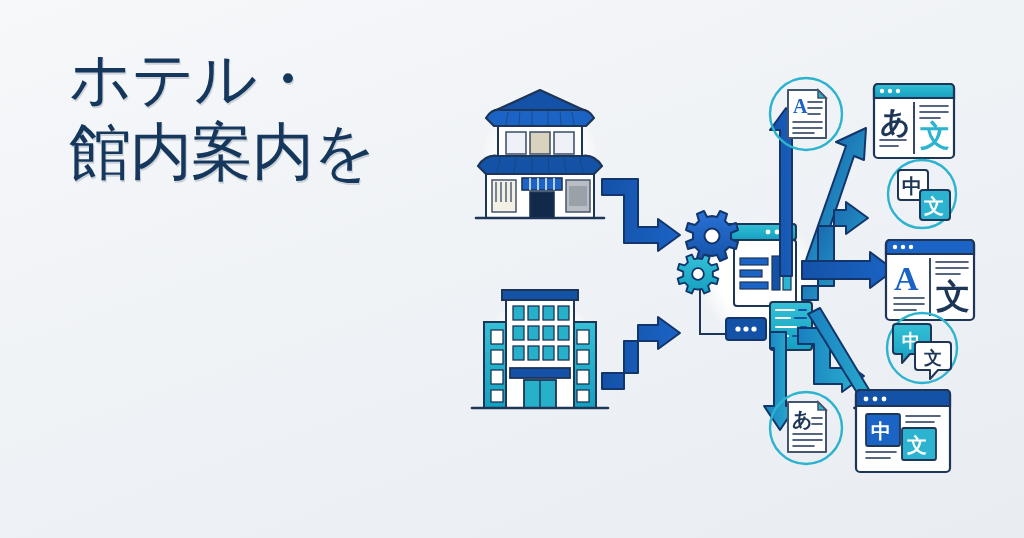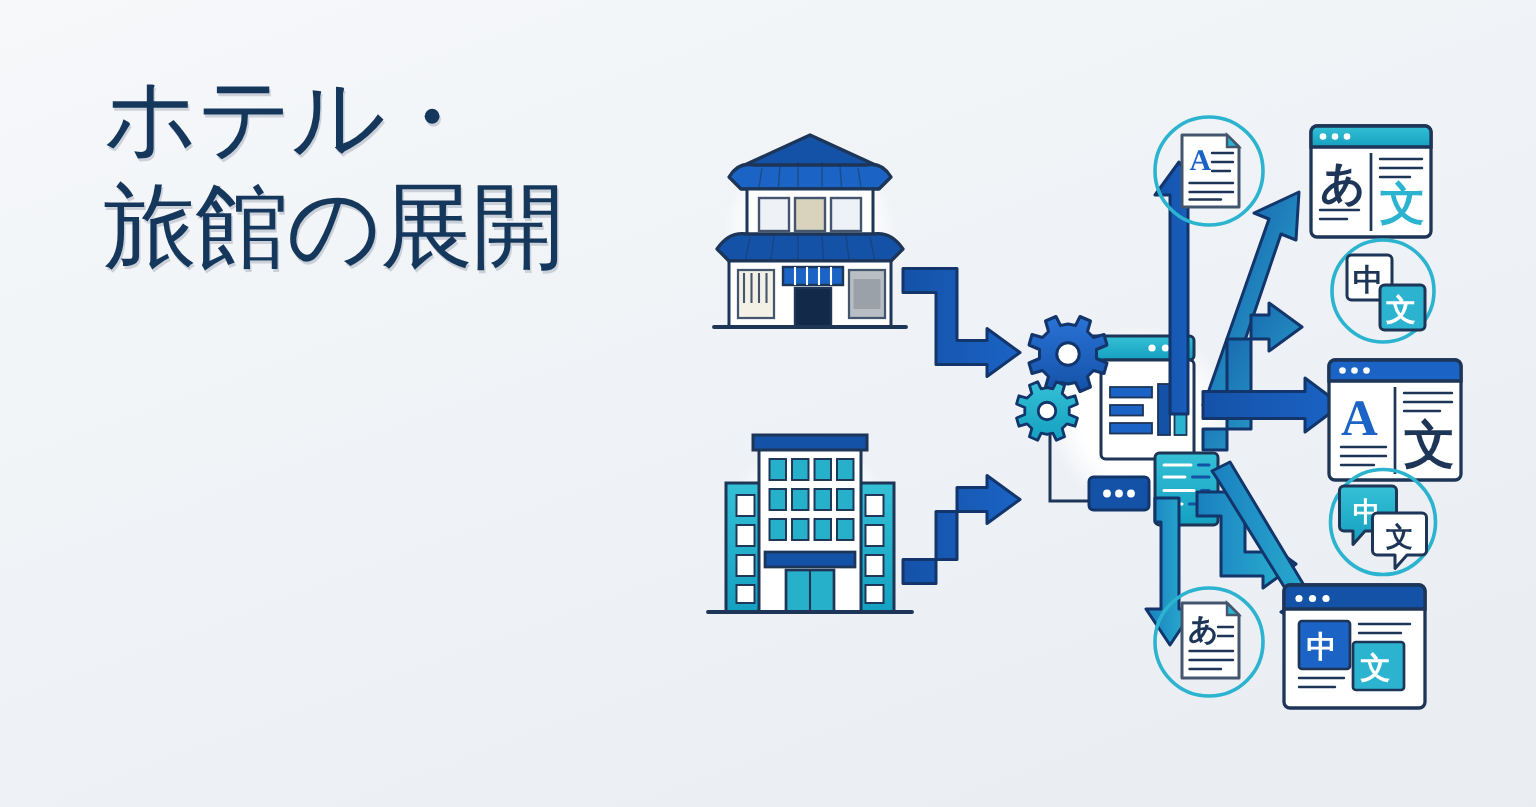--- a/index.html
+++ b/index.html
@@ -30,21 +30,21 @@
   #illus{position:absolute;left:462px;top:46px;width:562px;height:470px;}
   #illus svg{display:block;width:100%;height:100%;}
 </style>
 </head>
 <body>
 
 <div id="stage">
 
   <div id="headline">
     <span class="hl-line">ホテル・</span>
-    <span class="hl-line">旅館の展開</span>
+    <span class="hl-line">館内案内を</span>
   </div>
 
   <div id="illus">
   <svg viewBox="0 0 562 470" xmlns="http://www.w3.org/2000/svg">
     <defs>
       <linearGradient id="gArrow1" x1="0" y1="0" x2="1" y2="0">
         <stop offset="0" stop-color="#1452a8"></stop>
             <stop offset="1" stop-color="#1b63c4"></stop>
       </linearGradient>
       <linearGradient id="gArrow2" x1="0" y1="0" x2="1" y2="1">

